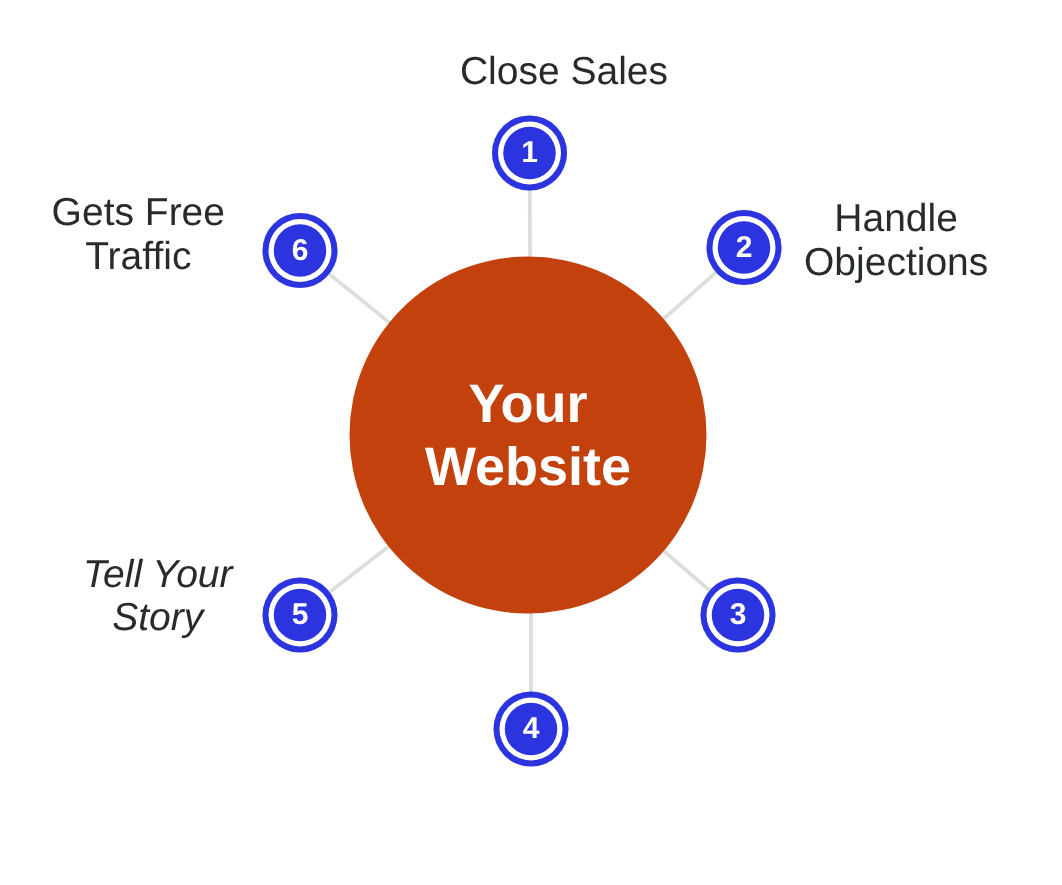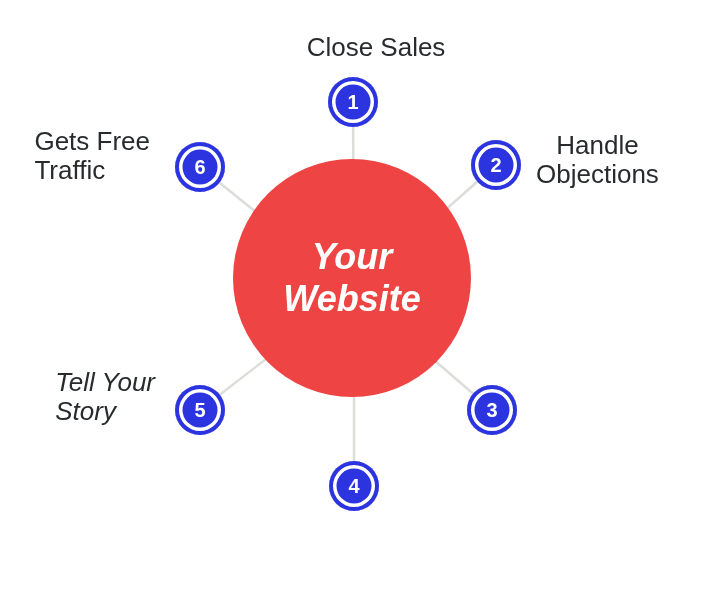--- a/index.html
+++ b/index.html
@@ -6,24 +6,24 @@
   .stage{
     position:relative;
     width:708px;height:590px;
     background:#ffffff;
     overflow:hidden;
     font-family:"Liberation Sans", sans-serif;
   }
   .connectors{position:absolute;left:0;top:0;width:708px;height:590px;}
   .connectors line{stroke:#dcdeda;stroke-width:2.5;}
   .center-circle{
-    position:absolute;left:233px;top:159px;
+    position:absolute;left:233px;top:171px;
     width:238px;height:238px;border-radius:50%;
-    background:#ef4444;
-    display:flex;align-items:center;justify-content:center;font-style:italic;
+    background:#c2410c;
+    display:flex;align-items:center;justify-content:center;
   }
   .center-label{
     color:#ffffff;font-size:36px;line-height:42px;font-weight:bold;
     text-align:center;white-space:pre-line;
   }
   .node{
     position:absolute;width:50px;height:50px;border-radius:50%;
     background:#2b34de;
     box-shadow: inset 0 0 0 4px #2b34de, inset 0 0 0 7.5px #ffffff;
     display:flex;align-items:center;justify-content:center;
@@ -31,21 +31,21 @@
   }
   .node-number{
     color:#ffffff;font-size:20px;font-weight:bold;line-height:1;
   }
   .label{
     position:absolute;color:#282b2e;
     font-size:26px;line-height:28.5px;
     white-space:pre-line;
   }
   .label-center{transform:translateX(-50%);text-align:center;white-space:nowrap;}
-  .label-right{text-align:left;}
+  .label-right{text-align:center;}
   .label-left{text-align:center;}
 </style>
 </head>
 <body>
 
 <div class="stage">
 
   <svg class="connectors" viewBox="0 0 708 590">
     <line x1="354" y1="291" x2="353" y2="102"></line>
     <line x1="354" y1="291" x2="496" y2="165"></line>

